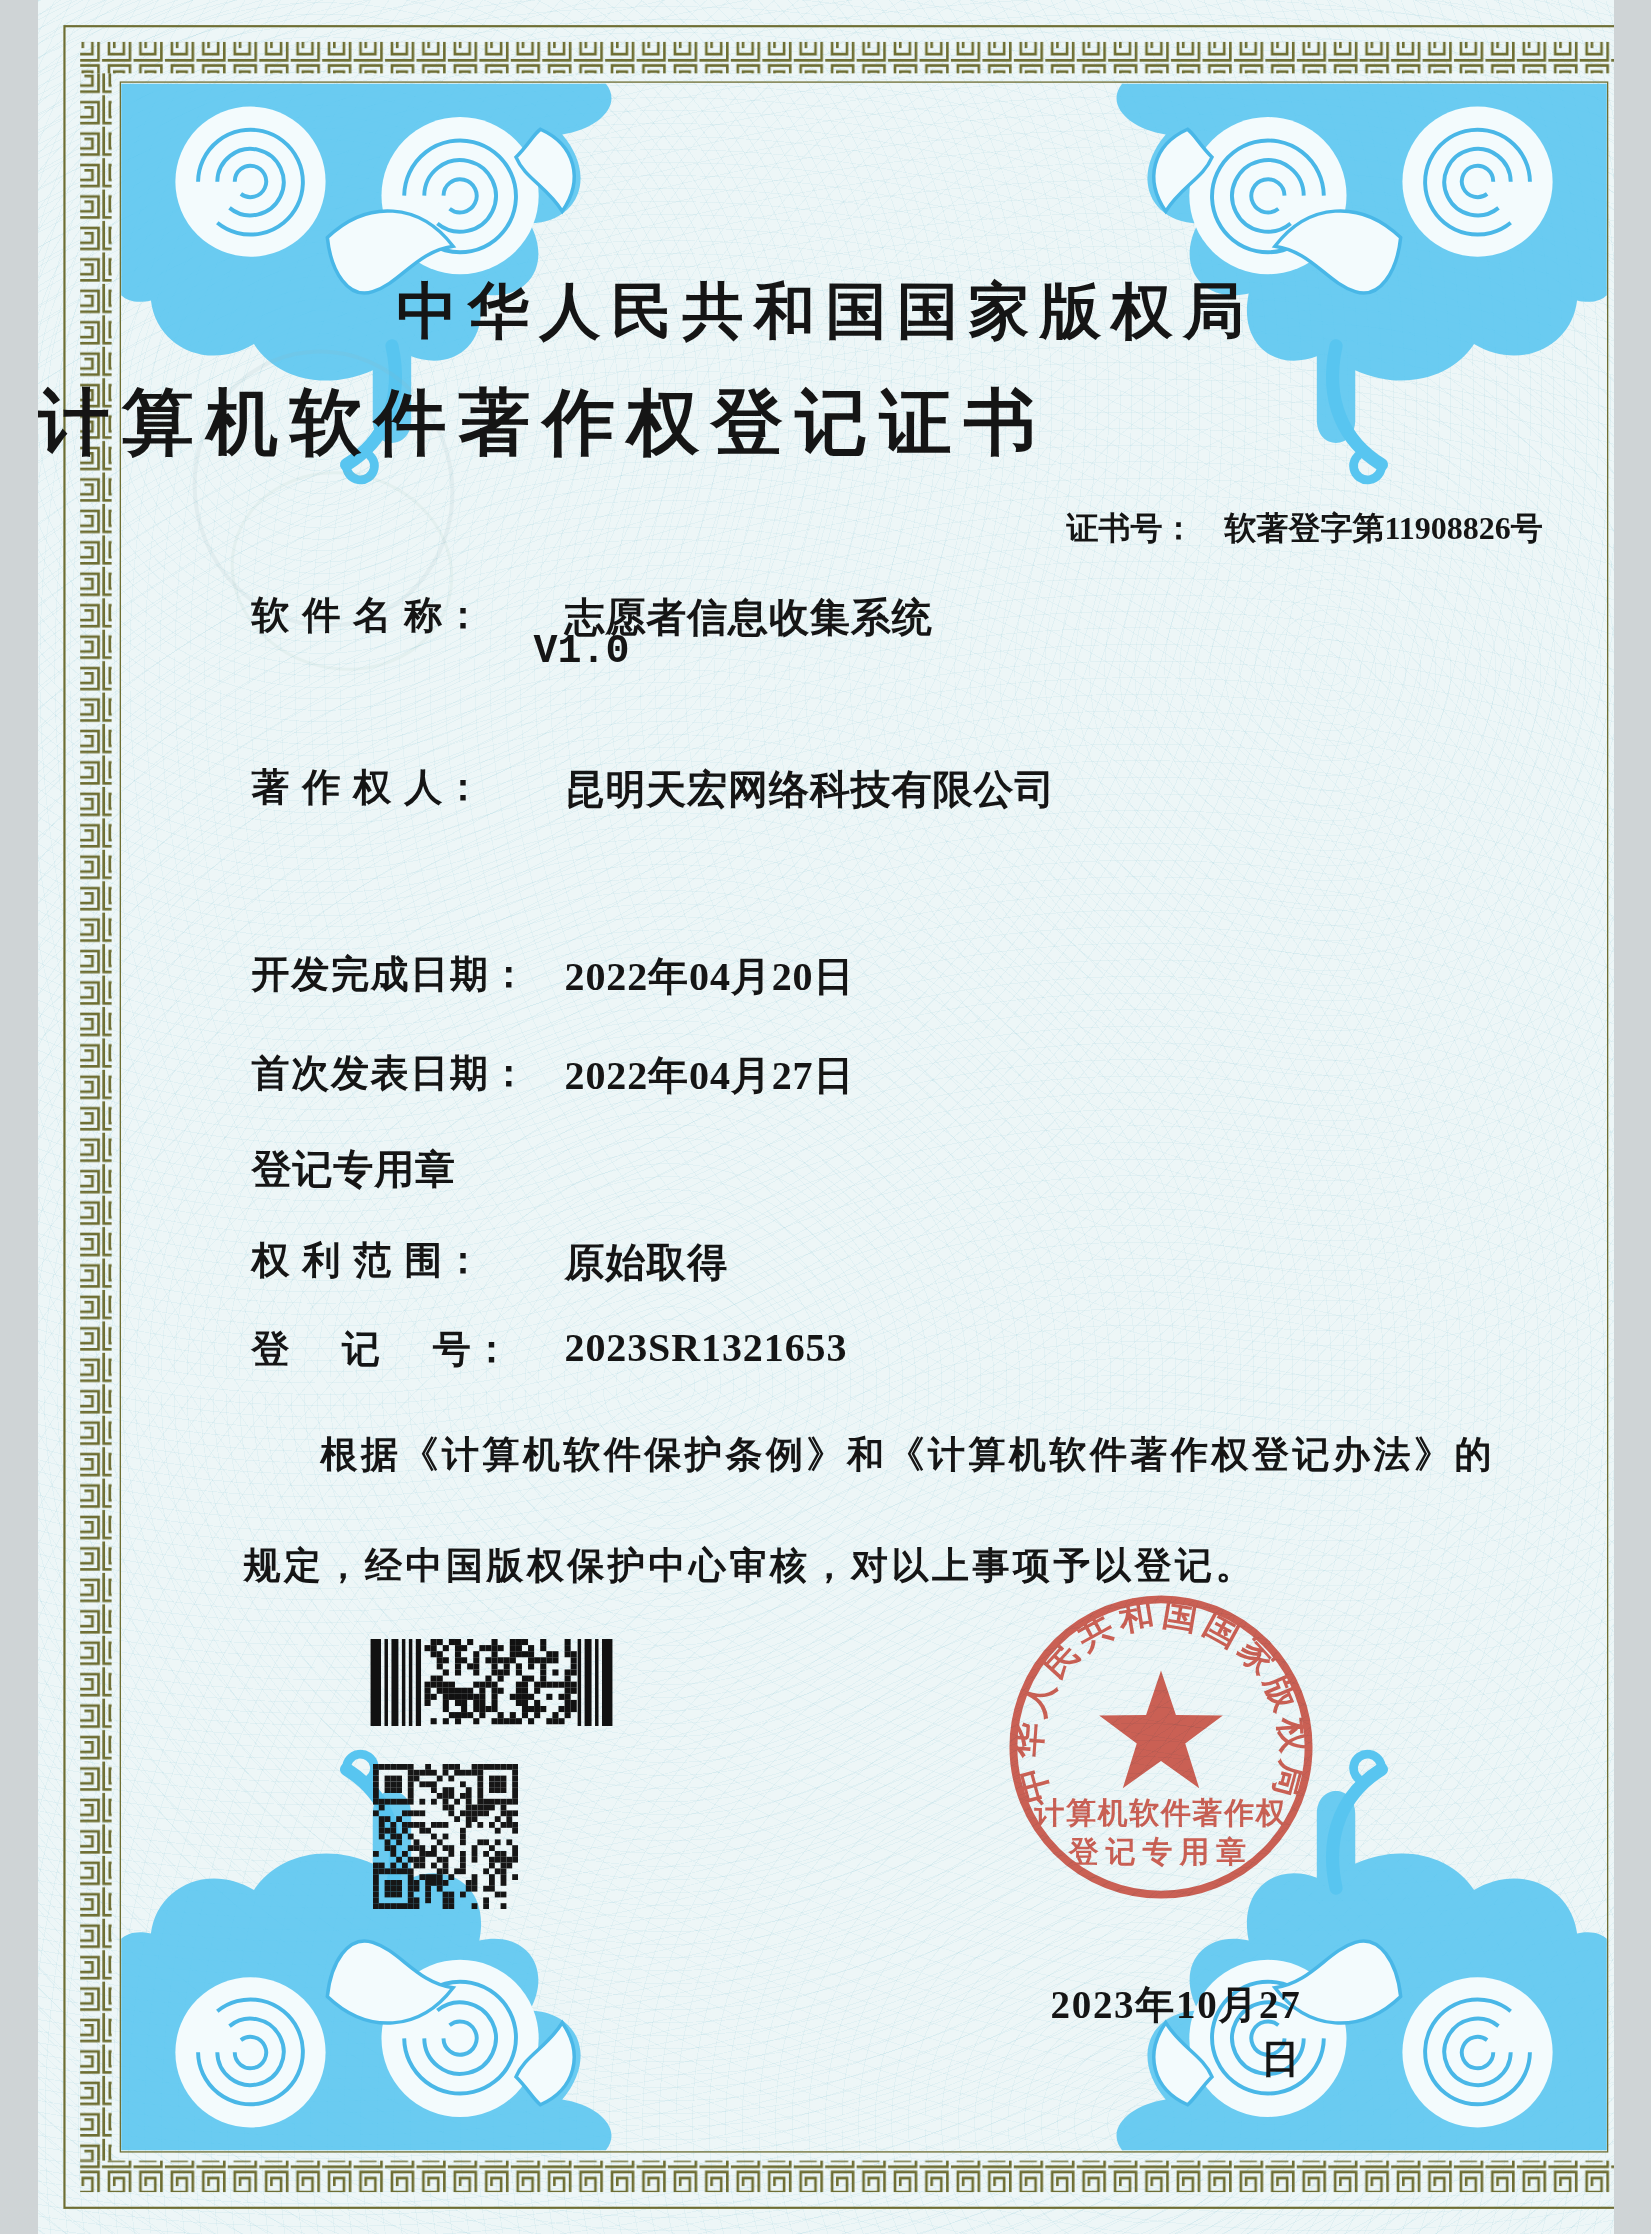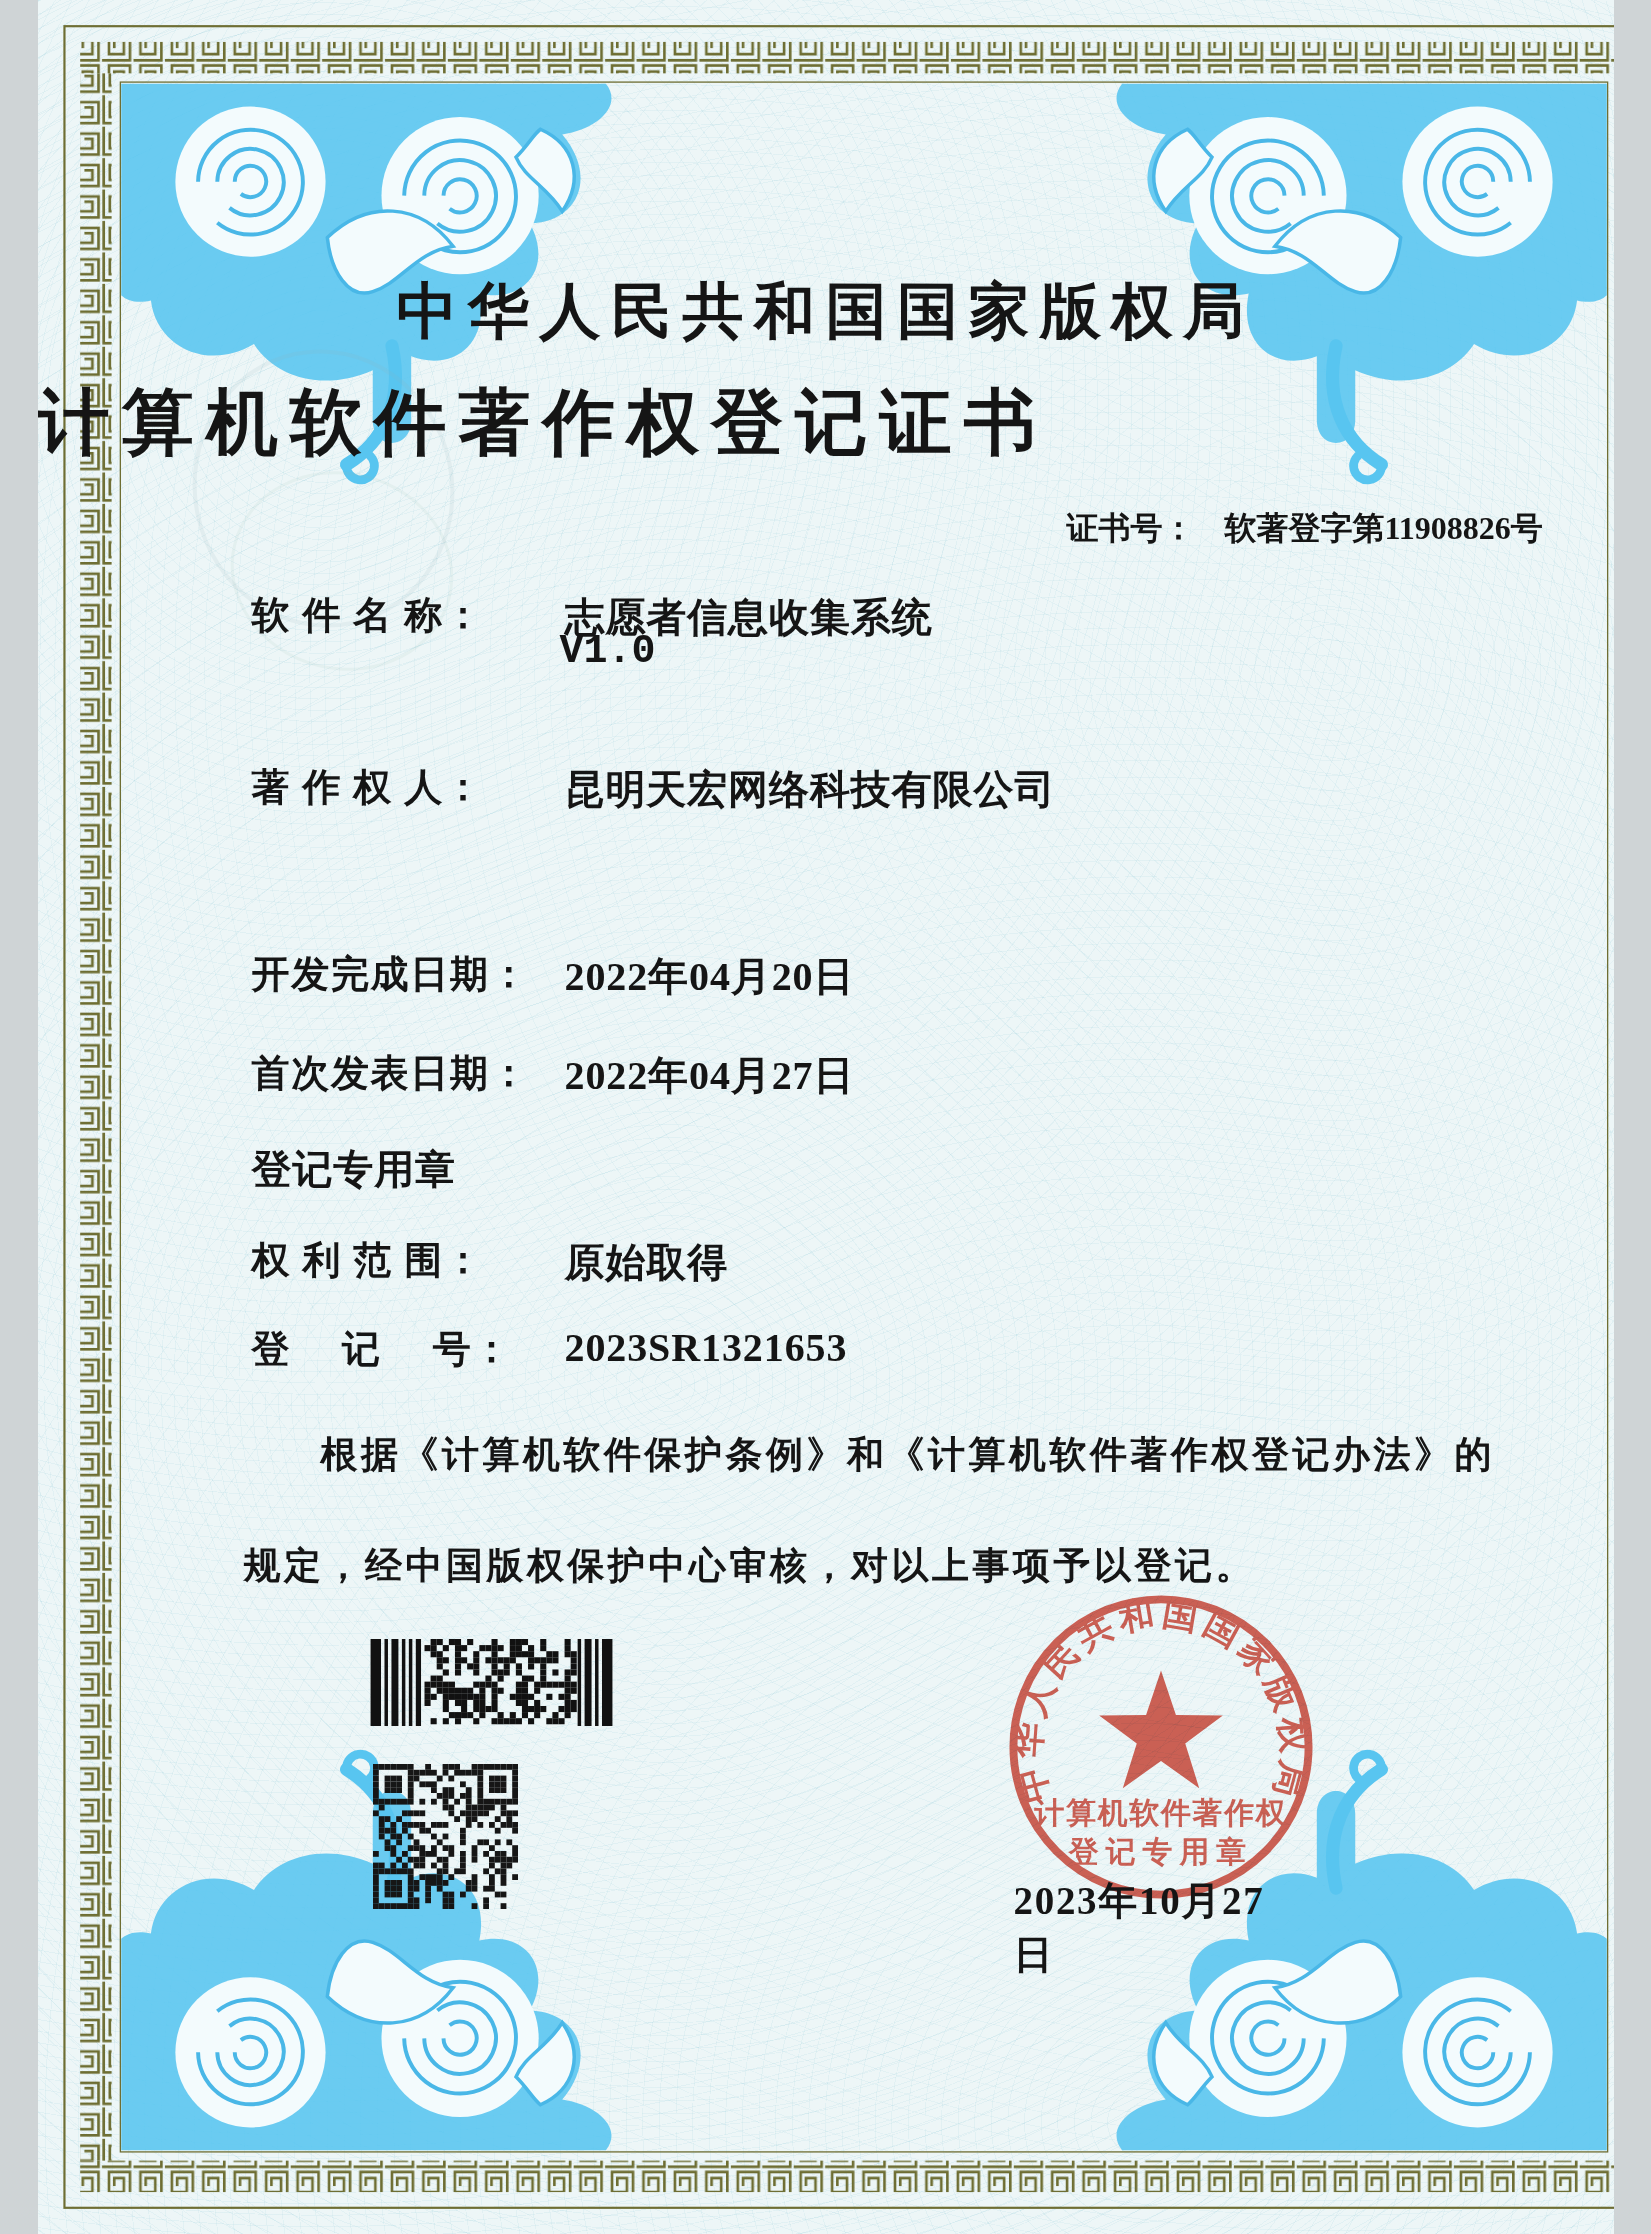--- a/index.html
+++ b/index.html
@@ -30,29 +30,29 @@
   .certno{
     left:1029px;top:507px;font-size:32px;font-weight:bold;white-space:nowrap;
   }
   .certno .cv{margin-left:30px;}
   .frow{left:214px;display:flex;white-space:nowrap;}
   .flabel{
     display:inline-block;width:313px;font-size:38px;font-weight:bold;
     letter-spacing:1.7px;flex:0 0 auto;
   }
   .fvalue{font-size:40px;font-weight:bold;letter-spacing:0.9px;}
-  .v2line{left:522px;top:629px;font-size:40px;font-weight:bold;font-family:"Liberation Mono","DejaVu Sans Mono",monospace;text-align:center;}
+  .v2line{left:496px;top:629px;font-size:40px;font-weight:bold;font-family:"Liberation Mono","DejaVu Sans Mono",monospace;text-align:center;}
   .para{
     left:206px;width:1272px;font-size:37px;font-weight:bold;letter-spacing:3.5px;
     line-height:1.28;white-space:nowrap;
   }
   .para.l1{top:1431px;text-indent:77px;}
   .para.l2{top:1542px;}
   .issue-date{
-    left:976px;top:1874px;width:288px;text-align:left;
+    left:976px;top:1978px;width:288px;text-align:right;
     font-size:39px;font-weight:bold;letter-spacing:1.7px;
   }
   .ghost{
     left:155px;top:349px;width:253px;height:271px;border-radius:50%;
     border:4.4px solid rgba(150,175,185,.13);transform:rotate(-12deg);
   }
   .ghost2{
     left:192px;top:472px;width:218px;height:192px;border-radius:50%;
     border:3.5px solid rgba(150,185,175,.10);transform:rotate(14deg);
   }

